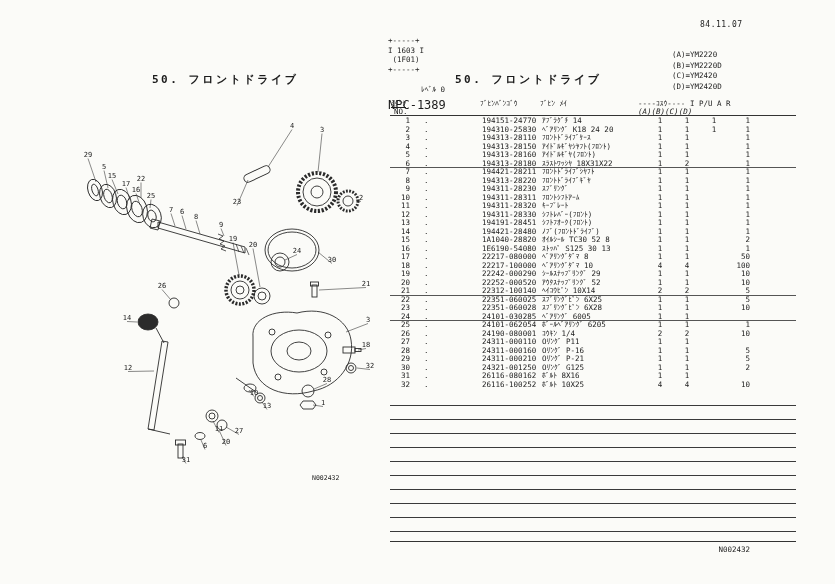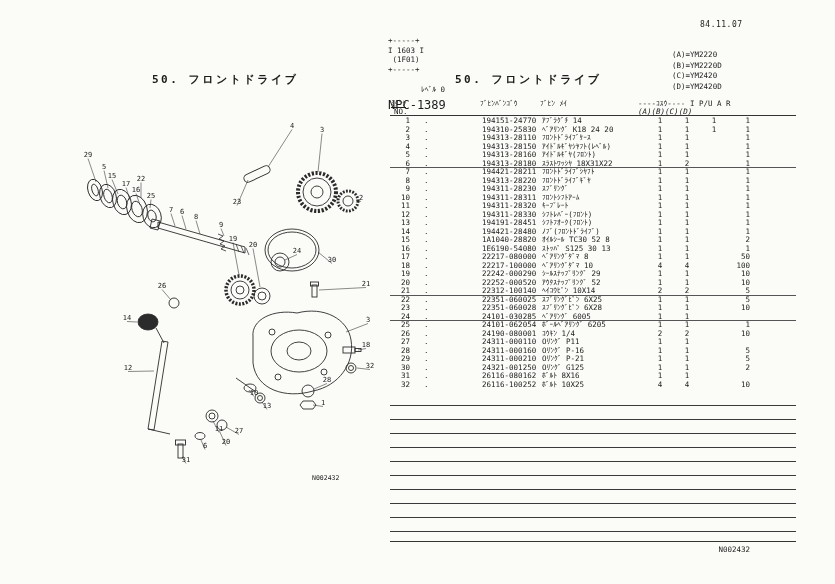--- a/index.html
+++ b/index.html
@@ -90,21 +90,21 @@
         <span class="c-nm">ﾌﾛﾝﾄﾄﾞﾗｲﾌﾞｹｰｽ</span>
         <span class="c-q q1">1</span>
         <span class="c-q q2">1</span>
         <span class="c-q q3"></span>
         <span class="c-q4">1</span>
       </div>
       <div class="trow">
         <span class="c-no">4</span>
         <span class="c-dot">.</span>
         <span class="c-pn">194313-28150</span>
-        <span class="c-nm">ｱｲﾄﾞﾙｷﾞﾔｼﾔﾌﾄ(ﾚﾍﾞﾙ)</span>
+        <span class="c-nm">ｱｲﾄﾞﾙｷﾞﾔｼﾔﾌﾄ(ﾌﾛﾝﾄ)</span>
         <span class="c-q q1">1</span>
         <span class="c-q q2">1</span>
         <span class="c-q q3"></span>
         <span class="c-q4">1</span>
       </div>
       <div class="trow">
         <span class="c-no">5</span>
         <span class="c-dot">.</span>
         <span class="c-pn">194313-28160</span>
         <span class="c-nm">ｱｲﾄﾞﾙｷﾞﾔ(ﾌﾛﾝﾄ)</span>

